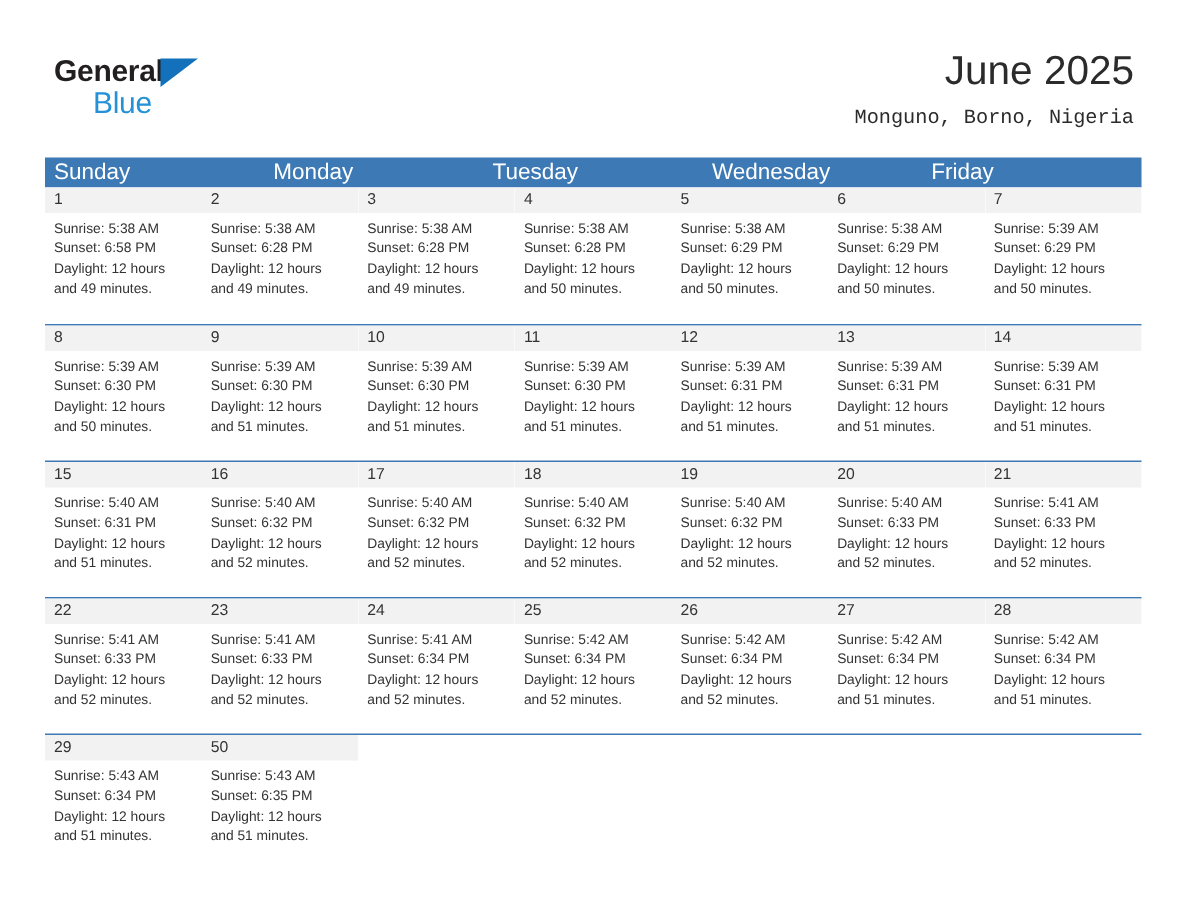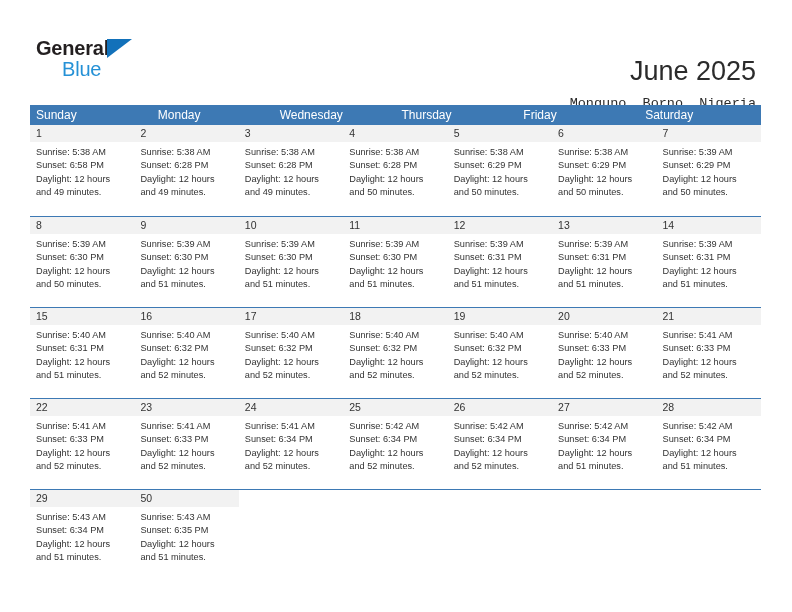--- a/index.html
+++ b/index.html
@@ -58,21 +58,20 @@
     color: #2591d6;
     line-height: 24px;
     letter-spacing: -0.2px;
     font-weight: 400;
   }
   .title-block {
     position: absolute;
     right: 36px;
     top: 30px;
     text-align: right;
-    margin-top: 24px;
   }
   .cal-title {
     font-size: 27px;
     color: #2b2b2b;
     line-height: 34px;
     font-weight: 400;
     white-space: nowrap;
   }
   .cal-subtitle {
     font-size: 13.5px;
@@ -91,21 +90,21 @@
     width: 731px;
   }
   .cal-head {
     display: flex;
     background: #3d79b4;
     height: 20px;
   }
   .cal-head .hcell {
     flex: 1 1 0;
     color: #ffffff;
-    font-size: 12px;
+    font-size: 15px;
     line-height: 20px;
     padding-left: 6px;
     white-space: nowrap;
     overflow: hidden;
   }
   .week {
     display: flex;
     border-top: 1px solid #3d79b4;
     height: 91px;
     background: #ffffff;
@@ -154,24 +153,23 @@
       <div class="cal-subtitle">Monguno, Borno, Nigeria</div>
     </div>
 
   </div>
 
   <div class="calendar">
 
     <div class="cal-head">
       <div class="hcell">Sunday</div>
       <div class="hcell">Monday</div>
+      <div class="hcell">Tuesday</div>
       <div class="hcell">Wednesday</div>
-      <div class="hcell">Thursday</div>
       <div class="hcell">Friday</div>
-      <div class="hcell">Saturday</div>
     </div>
 
     <div id="weeks-container">
         <div class="week first">
           <div class="day">
             <div class="day-num-band">1</div>
             <div class="day-body">
               <div>Sunrise: 5:38 AM</div>
               <div>Sunset: 6:58 PM</div>
               <div>Daylight: 12 hours</div>

